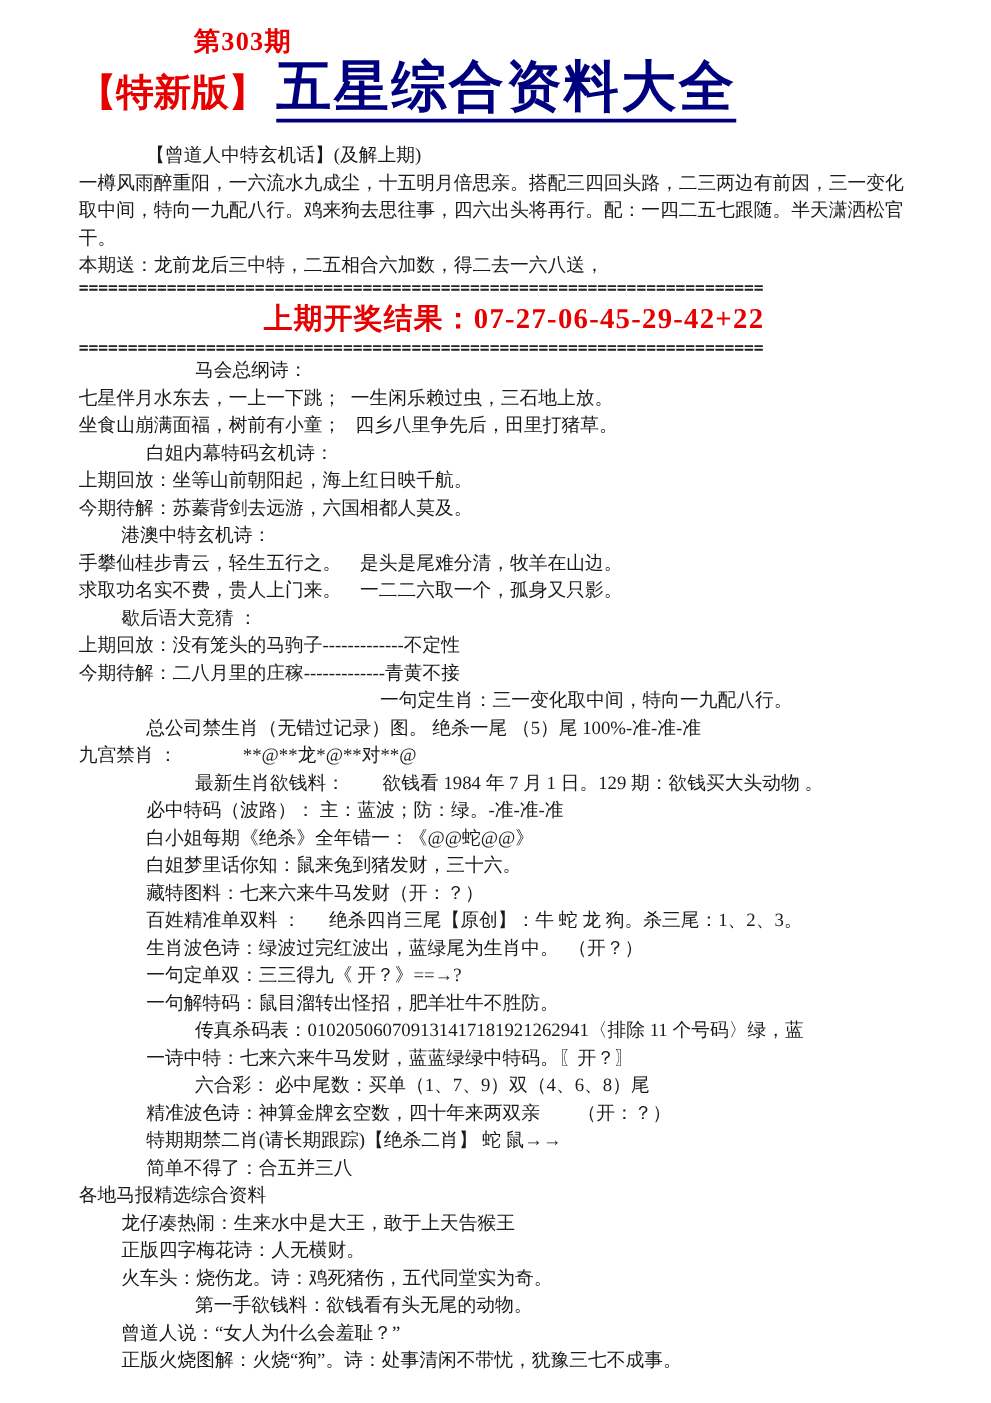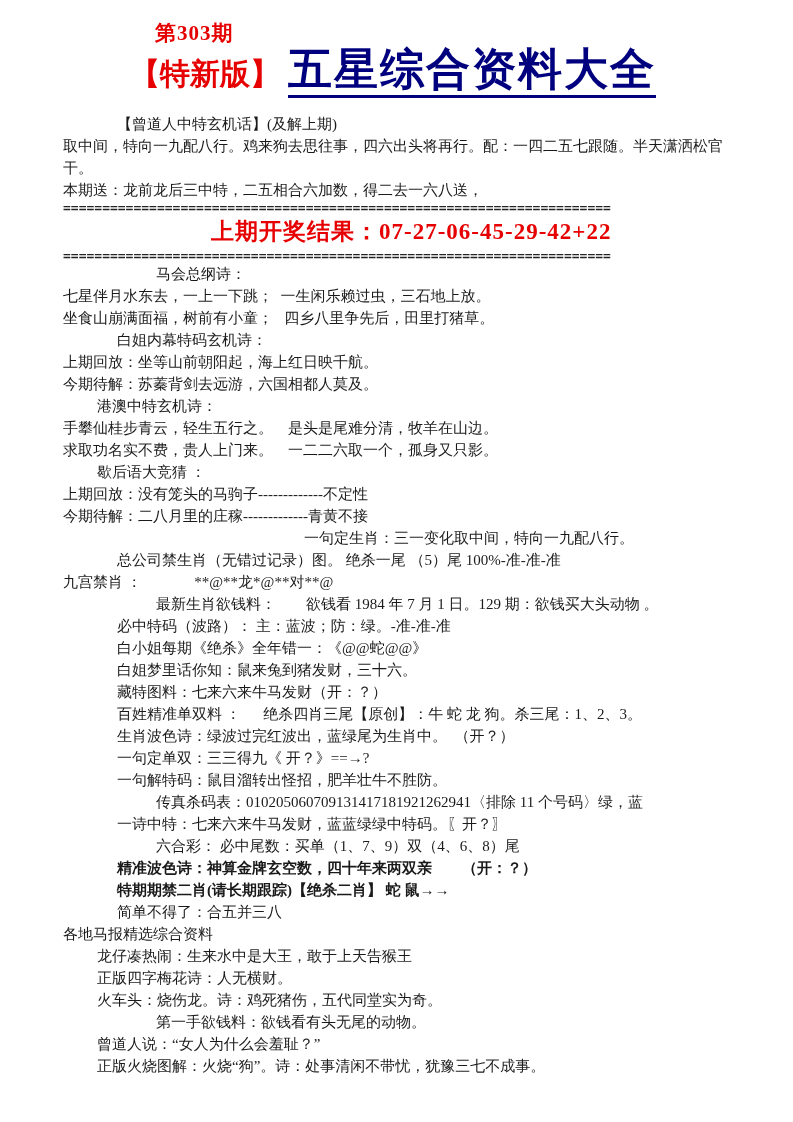--- a/index.html
+++ b/index.html
@@ -24,21 +24,20 @@
   .issue{
     margin-left:92px;
     color:var(--red);
     font-weight:bold;
     font-size:21px;
     line-height:26px;
     letter-spacing:1px;
   }
   .title-row{
     white-space:nowrap;
-    margin-left:67px;
     margin-bottom:10px;
     line-height:48px;
   }
   .edition{
     color:var(--red);
     font-weight:bold;
     font-size:30px;
     vertical-align:baseline;
     margin-right:8px;
   }
@@ -54,21 +53,21 @@
   .ln{
     font-size:15px;
     line-height:22px;
     white-space:pre;
     overflow:hidden;
   }
   .i1{padding-left:34px;}
   .i2{padding-left:54px;}
   .i3{padding-left:82px;text-align:center;}
   .i4{padding-left:93px;}
-  .b{font-weight:bold;}
+  .b{font-weight:normal;}
   .sep{
     font-family:"DejaVu Sans Mono","Liberation Mono",monospace;
     font-size:13px;
     font-weight:bold;
     line-height:14px;
     letter-spacing:0;
     color:#222;
   }
   .result{
     color:var(--red);
@@ -82,20 +81,21 @@
 </head>
 <body>
 
 <div class="page">
   <div class="issue">第303期</div>
   <div class="title-row">
     <span class="edition">【特新版】</span><span class="main-title">五星综合资料大全</span>
   </div>
   <div id="lines">
       <div class="ln i2">【曾道人中特玄机话】(及解上期)</div>
+      <div class="ln">一樽风雨醉重阳，一六流水九成尘，十五明月倍思亲。搭配三四回头路，二三两边有前因，三一变化</div>
       <div class="ln">取中间，特向一九配八行。鸡来狗去思往事，四六出头将再行。配：一四二五七跟随。半天潇洒松官</div>
       <div class="ln">干。</div>
       <div class="ln">本期送：龙前龙后三中特，二五相合六加数，得二去一六八送，</div>
       <div class="ln sep">======================================================================</div>
       <div class="ln result">上期开奖结果：07-27-06-45-29-42+22</div>
       <div class="ln sep">======================================================================</div>
       <div class="ln i4">马会总纲诗：</div>
       <div class="ln">七星伴月水东去，一上一下跳；  一生闲乐赖过虫，三石地上放。</div>
       <div class="ln">坐食山崩满面福，树前有小童；   四乡八里争先后，田里打猪草。</div>
       <div class="ln i2">白姐内幕特码玄机诗：</div>

